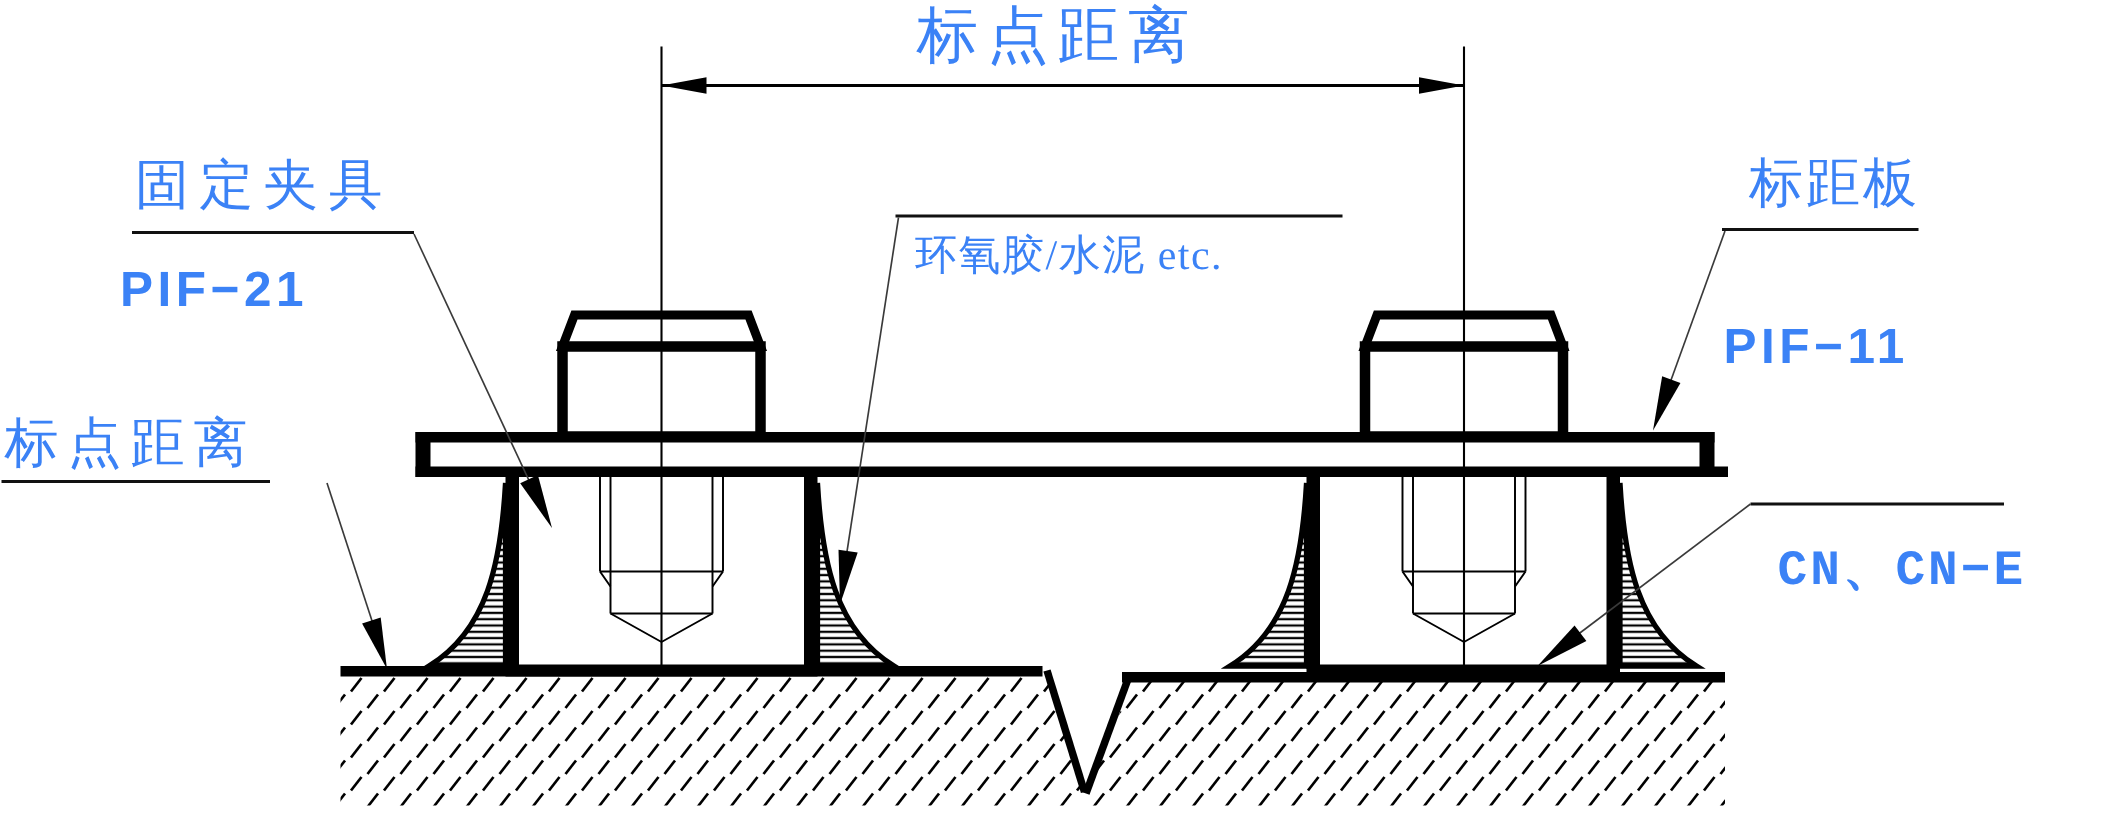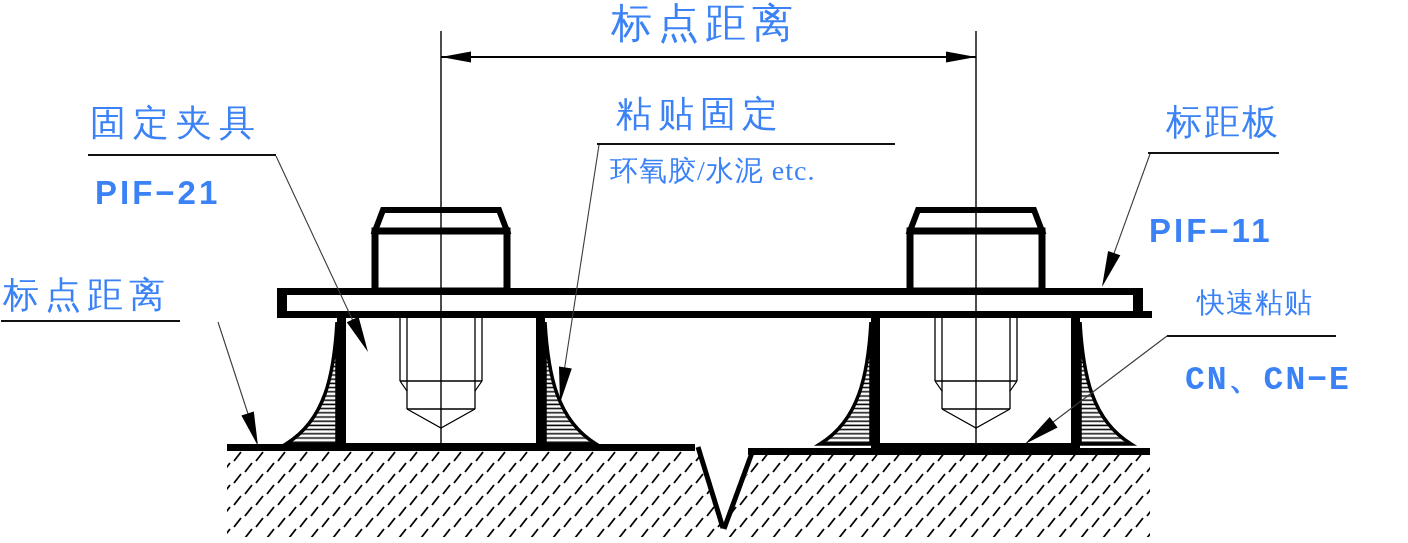--- a/index.html
+++ b/index.html
@@ -118,26 +118,24 @@
       <polygon points="560,403 559,366.5 571.8,368.4"></polygon>
       <polygon points="1102,287 1108.1,250.9 1120.3,255.3"></polygon>
       <polygon points="1025,444 1049.7,417 1057.6,427.4"></polygon>
       <polygon points="258,446 241.4,415.6 253.8,411.6"></polygon>
     </g>
   </svg>
 
   <div class="lbl cjk dim-title" style="left:545px;top:2px;width:320px;">标点距离</div>
 
   <div class="lbl cjk t38" style="left:90px;top:105px;letter-spacing:7px;">固定夹具</div>
-  <div class="lbl model t33" style="left:95px;top:176px;">PIF−21</div>
+  <div class="lbl model t33" style="left:80px;top:176px;">PIF−21</div>
 
-  <div class="lbl cjk t38" style="left:616px;top:96px;letter-spacing:6px;">粘贴固定</div>
   <div class="lbl cjk t36" style="left:610px;top:156px;letter-spacing:1px;">环氧胶/水泥 etc.</div>
 
   <div class="lbl cjk t38" style="left:1166px;top:104px;letter-spacing:2px;">标距板</div>
   <div class="lbl model t33" style="left:1149px;top:170px;margin-top:44px;">PIF−11</div>
 
   <div class="lbl cjk t38" style="left:3px;top:277px;letter-spacing:6px;">标点距离</div>
 
-  <div class="lbl cjk t36" style="left:1197px;top:288px;letter-spacing:1px;">快速粘贴</div>
   <div class="lbl model t33" style="left:1185px;top:364px;letter-spacing:2px;font-family:Liberation Mono, monospace;">CN、CN−E</div>
 
 </div>
 
 </body></html>

